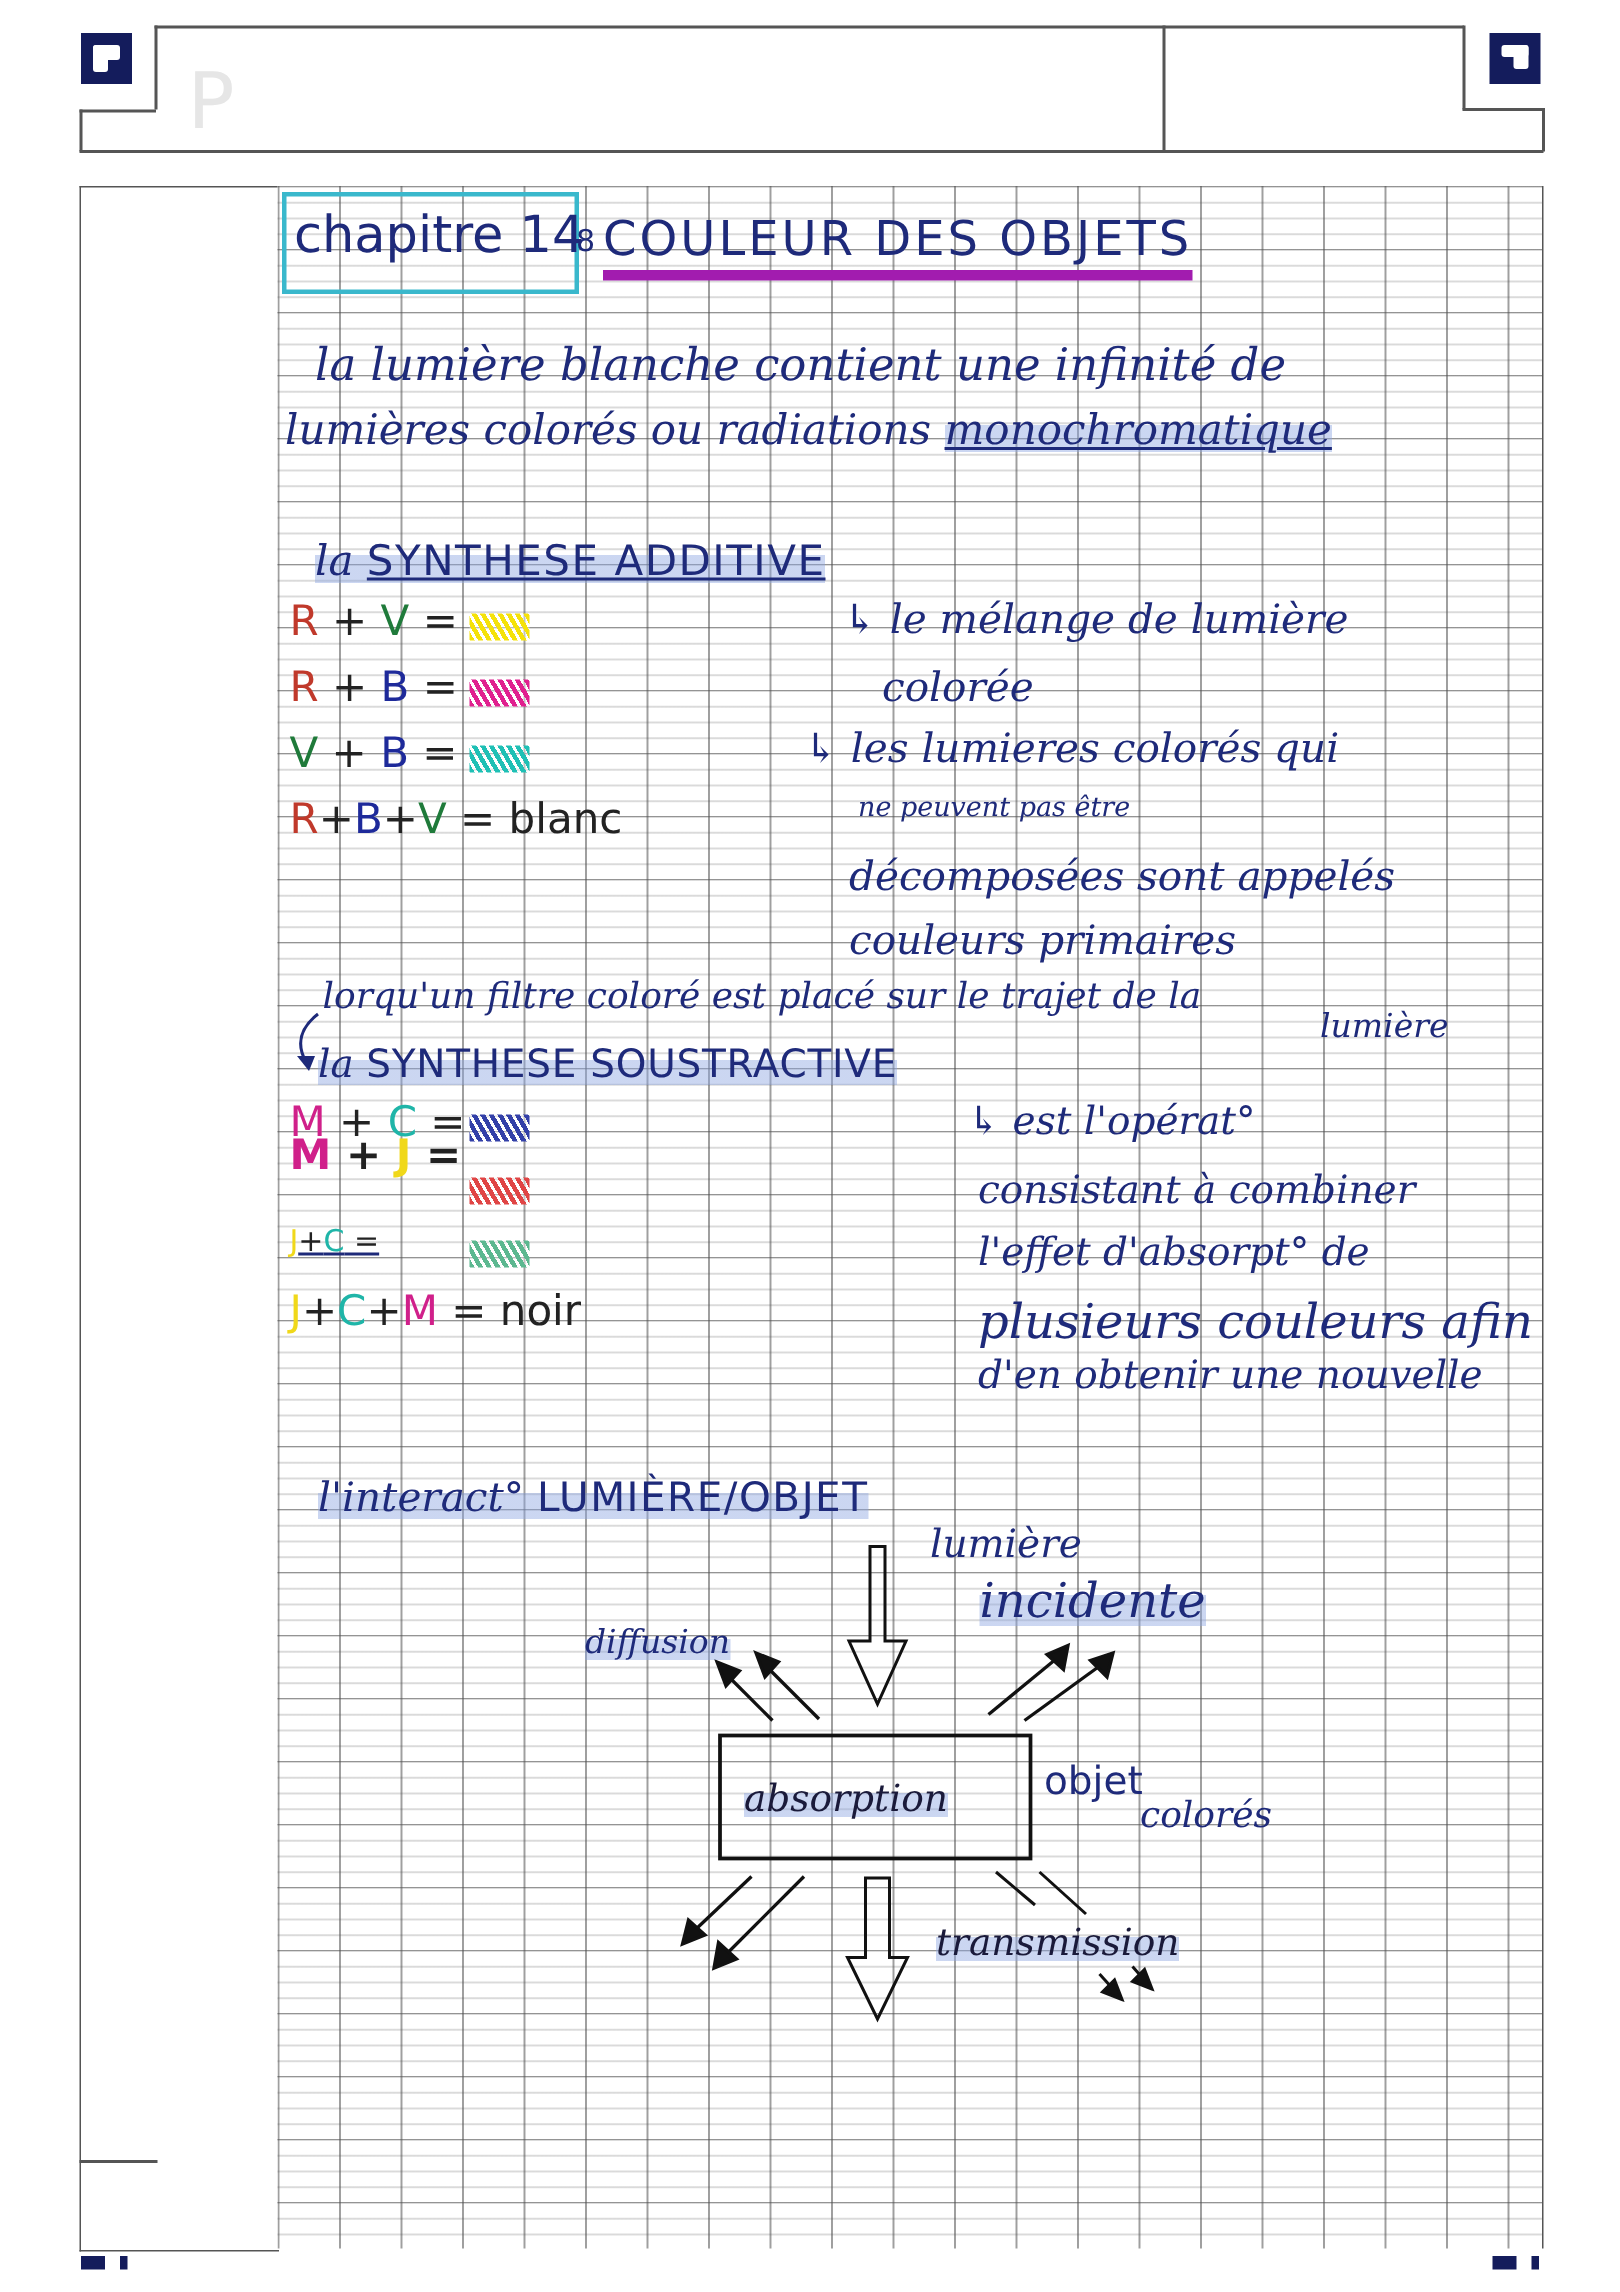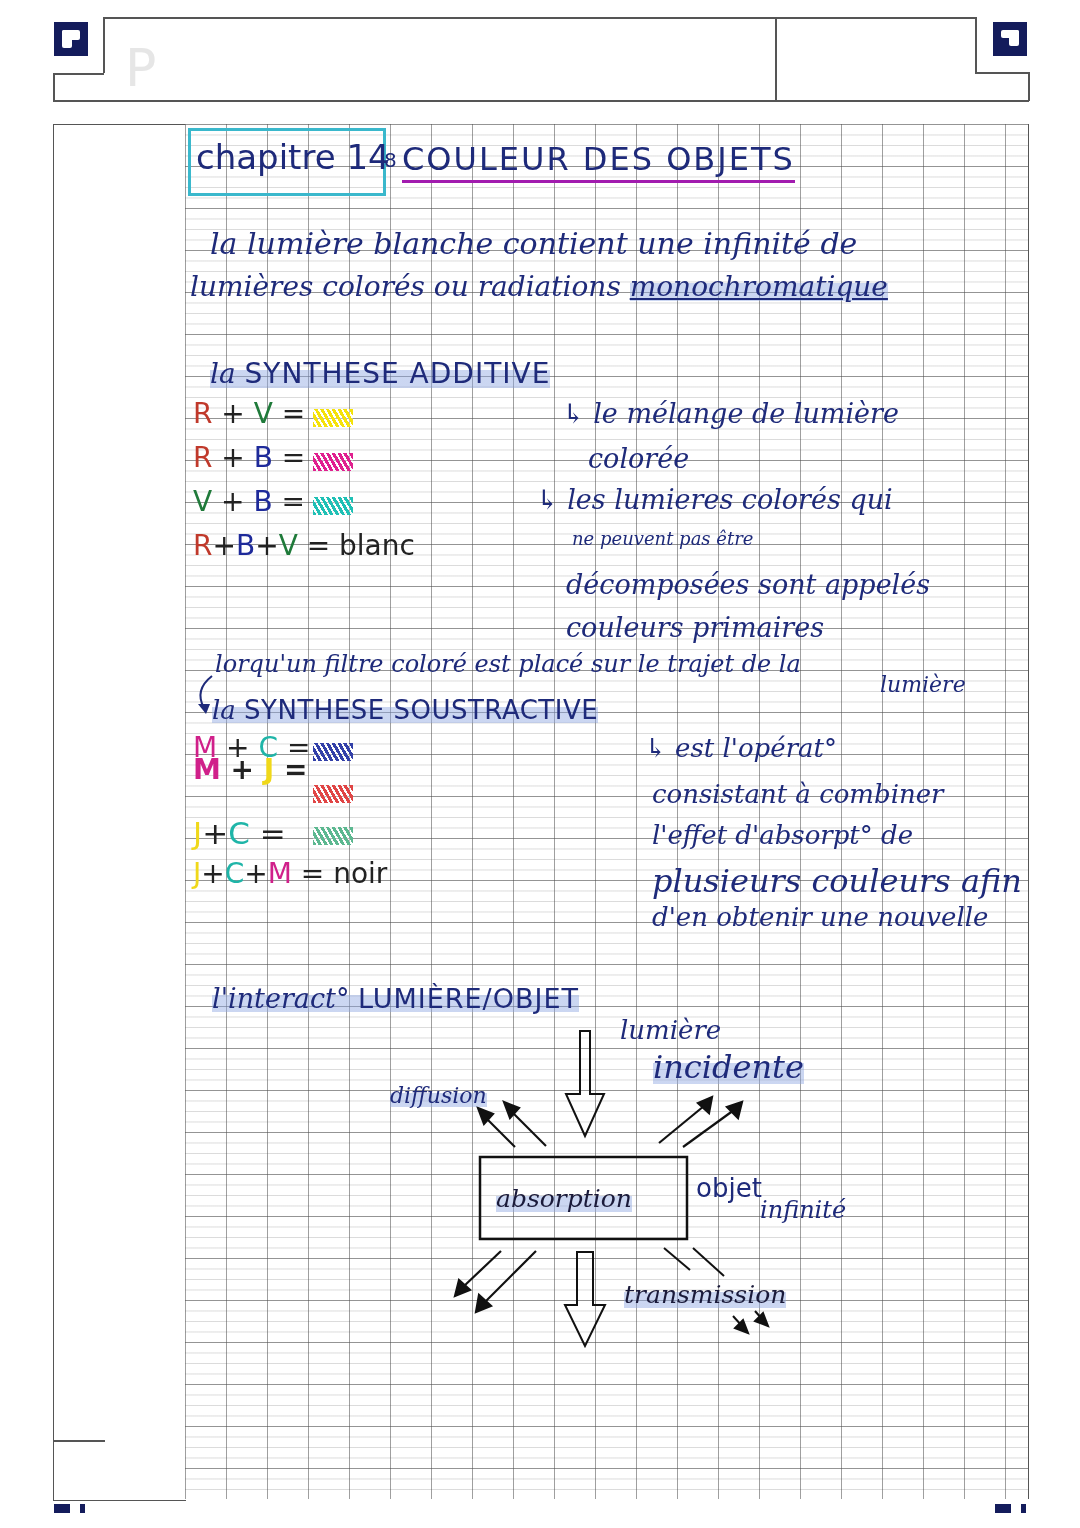--- a/index.html
+++ b/index.html
@@ -64,29 +64,29 @@
   <span class="hand" style="left:125px;top:38px;font-size:52px;color:#e6e6e6;">P</span>
 </div>
 
 <div class="margin-box"></div>
 <div class="sheet"></div>
 <div class="line" style="left:53px;top:1440px;width:52px;height:1.5px;"></div>
 
 <div class="title-box"></div>
 <span class="hand" style="left:196px;top:137px;font-size:34px;">chapitre 14</span>
 <span class="hand" style="left:384px;top:148px;font-size:20px;">8</span>
-<span class="hand" style="left:402px;top:140px;font-size:32px;letter-spacing:2px;border-bottom:3px solid #a21caf;padding-bottom:2px;">COULEUR DES OBJETS</span>
+<span class="hand" style="left:402px;top:140px;font-size:32px;letter-spacing:2px;border-bottom:7px solid #a21caf;padding-bottom:2px;">COULEUR DES OBJETS</span>
 
 <span class="hand cursive" style="left:210px;top:226px;font-size:30px;">la lumière blanche contient une infinité de</span>
 <div class="hand cursive" style="left:190px;top:270px;font-size:28px;">
   <span>lumières colorés ou radiations </span><span class="hl" style="text-decoration:underline;">monochromatique</span>
 </div>
 
 <div class="hand hl" style="left:210px;top:357px;font-size:28px;">
-  <span class="cursive">la </span><span style="letter-spacing:1px;">SYNTHESE ADDITIVE</span>
+  <span class="cursive">la </span><span style="letter-spacing:1px;text-decoration:underline;">SYNTHESE ADDITIVE</span>
 </div>
 
 <div id="add-eqs">
     <div class="hand" style="left: 193px; top: 397px; font-size: 28px;"><span style="color: rgb(192, 57, 43);">R</span><span style="color: rgb(34, 34, 34);"> + </span><span style="color: rgb(31, 122, 58);">V</span><span style="color: rgb(34, 34, 34);"> = </span></div>
     <div class="swatch" style="left: 313px; top: 409px; background: repeating-linear-gradient(60deg, rgb(245, 226, 10) 0px, rgb(245, 226, 10) 3px, rgba(255, 255, 255, 0.35) 3px, rgba(255, 255, 255, 0.35) 5px);"></div>
     <div class="hand" style="left: 193px; top: 441px; font-size: 28px;"><span style="color: rgb(192, 57, 43);">R</span><span style="color: rgb(34, 34, 34);"> + </span><span style="color: rgb(30, 42, 154);">B</span><span style="color: rgb(34, 34, 34);"> = </span></div>
     <div class="swatch" style="left: 313px; top: 453px; background: repeating-linear-gradient(60deg, rgb(224, 32, 143) 0px, rgb(224, 32, 143) 3px, rgba(255, 255, 255, 0.35) 3px, rgba(255, 255, 255, 0.35) 5px);"></div>
     <div class="hand" style="left: 193px; top: 485px; font-size: 28px;"><span style="color: rgb(31, 122, 58);">V</span><span style="color: rgb(34, 34, 34);"> + </span><span style="color: rgb(30, 42, 154);">B</span><span style="color: rgb(34, 34, 34);"> = </span></div>
     <div class="swatch" style="left: 313px; top: 497px; background: repeating-linear-gradient(60deg, rgb(31, 192, 181) 0px, rgb(31, 192, 181) 3px, rgba(255, 255, 255, 0.35) 3px, rgba(255, 255, 255, 0.35) 5px);"></div>
     <div class="hand" style="left: 193px; top: 529px; font-size: 28px;"><span style="color: rgb(192, 57, 43);">R</span><span style="color: rgb(34, 34, 34);">+</span><span style="color: rgb(30, 42, 154);">B</span><span style="color: rgb(34, 34, 34);">+</span><span style="color: rgb(31, 122, 58);">V</span><span style="color: rgb(34, 34, 34);"> = </span><span style="color: rgb(34, 34, 34);">blanc</span></div>
@@ -109,21 +109,21 @@
 
 <div class="hand hl" style="left:212px;top:695px;font-size:26px;">
   <span class="cursive">la </span><span style="letter-spacing:0.5px;">SYNTHESE SOUSTRACTIVE</span>
 </div>
 
 <div id="sub-eqs">
     <div class="hand" style="left: 193px; top: 731px; font-size: 28px;"><span style="color: rgb(208, 32, 138);">M</span><span style="color: rgb(34, 34, 34);"> + </span><span style="color: rgb(31, 181, 168);">C</span><span style="color: rgb(34, 34, 34);"> = </span></div>
     <div class="swatch" style="left: 313px; top: 743px; background: repeating-linear-gradient(60deg, rgb(51, 64, 168) 0px, rgb(51, 64, 168) 3px, rgba(255, 255, 255, 0.35) 3px, rgba(255, 255, 255, 0.35) 5px);"></div>
     <div class="hand" style="left: 193px; top: 753px; font-size: 28px; font-weight: bold;"><span style="color: rgb(208, 32, 138);">M</span><span style="color: rgb(34, 34, 34);"> + </span><span style="color: rgb(240, 216, 26);">J</span><span style="color: rgb(34, 34, 34);"> = </span></div>
     <div class="swatch" style="left: 313px; top: 785px; background: repeating-linear-gradient(60deg, rgb(224, 69, 69) 0px, rgb(224, 69, 69) 3px, rgba(255, 255, 255, 0.35) 3px, rgba(255, 255, 255, 0.35) 5px);"></div>
-    <div class="hand" style="left: 193px; top: 815px; font-size: 31px;"><span style="color: rgb(240, 216, 26);">J</span><span style="color: rgb(34, 34, 34);">+</span><span style="color: rgb(31, 181, 168);">C</span><span style="color: rgb(34, 34, 34);"> = </span></div>
+    <div class="hand" style="left: 193px; top: 815px; font-size: 20px; text-decoration: underline;"><span style="color: rgb(240, 216, 26);">J</span><span style="color: rgb(34, 34, 34);">+</span><span style="color: rgb(31, 181, 168);">C</span><span style="color: rgb(34, 34, 34);"> = </span></div>
     <div class="swatch" style="left: 313px; top: 827px; background: repeating-linear-gradient(60deg, rgb(92, 184, 144) 0px, rgb(92, 184, 144) 3px, rgba(255, 255, 255, 0.35) 3px, rgba(255, 255, 255, 0.35) 5px);"></div>
     <div class="hand" style="left: 193px; top: 857px; font-size: 28px;"><span style="color: rgb(240, 216, 26);">J</span><span style="color: rgb(34, 34, 34);">+</span><span style="color: rgb(31, 181, 168);">C</span><span style="color: rgb(34, 34, 34);">+</span><span style="color: rgb(208, 32, 138);">M</span><span style="color: rgb(34, 34, 34);"> = </span><span style="color: rgb(34, 34, 34);">noir</span></div>
   </div>
 <div id="sub-notes">
     <span class="hand cursive" style="left: 645px; top: 733px; font-size: 26px;">↳ est l'opérat°</span>
     <span class="hand cursive" style="left: 652px; top: 779px; font-size: 26px;">consistant à combiner</span>
     <span class="hand cursive" style="left: 652px; top: 820px; font-size: 26px;">l'effet d'absorpt° de</span>
     <span class="hand cursive" style="left: 652px; top: 862px; font-size: 32px;">plusieurs couleurs afin</span>
     <span class="hand cursive" style="left: 652px; top: 902px; font-size: 26px;">d'en obtenir une nouvelle</span>
   </div>
@@ -173,15 +173,15 @@
       <polygon points="748,1333 735,1328 743,1320"></polygon>
       <line x1="755" y1="1311" x2="762" y2="1319"></line>
       <polygon points="768,1326 755,1321 763,1313"></polygon>
     </g>
   </svg>
   <span class="hand cursive" style="left:620px;top:1015px;font-size:26px;">lumière</span>
   <span class="hand cursive hl" style="left:653px;top:1048px;font-size:32px;">incidente</span>
   <span class="hand cursive hl" style="left:390px;top:1083px;font-size:22px;">diffusion</span>
   <span class="hand cursive hl" style="left:496px;top:1184px;font-size:25px;color:#1a1a3a;">absorption</span>
   <span class="hand" style="left:696px;top:1173px;font-size:26px;">objet</span>
-  <span class="hand cursive" style="left:760px;top:1196px;font-size:24px;">infinité</span>
+  <span class="hand cursive" style="left:760px;top:1196px;font-size:24px;">colorés</span>
   <span class="hand cursive hl" style="left:624px;top:1280px;font-size:25px;color:#1a1a3a;">transmission</span>
 </div>
 
 </body></html>

